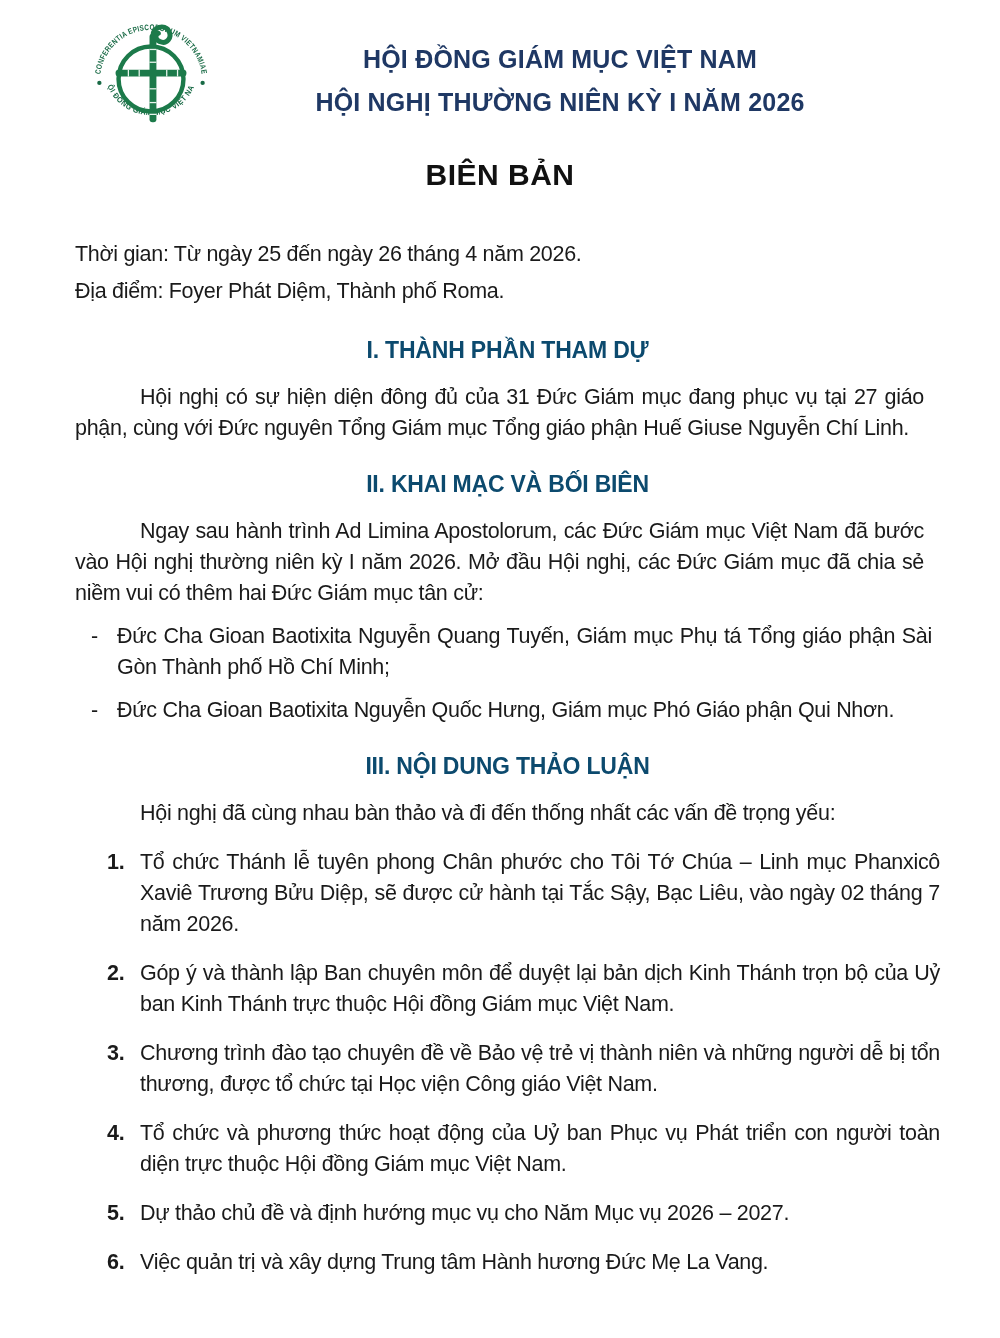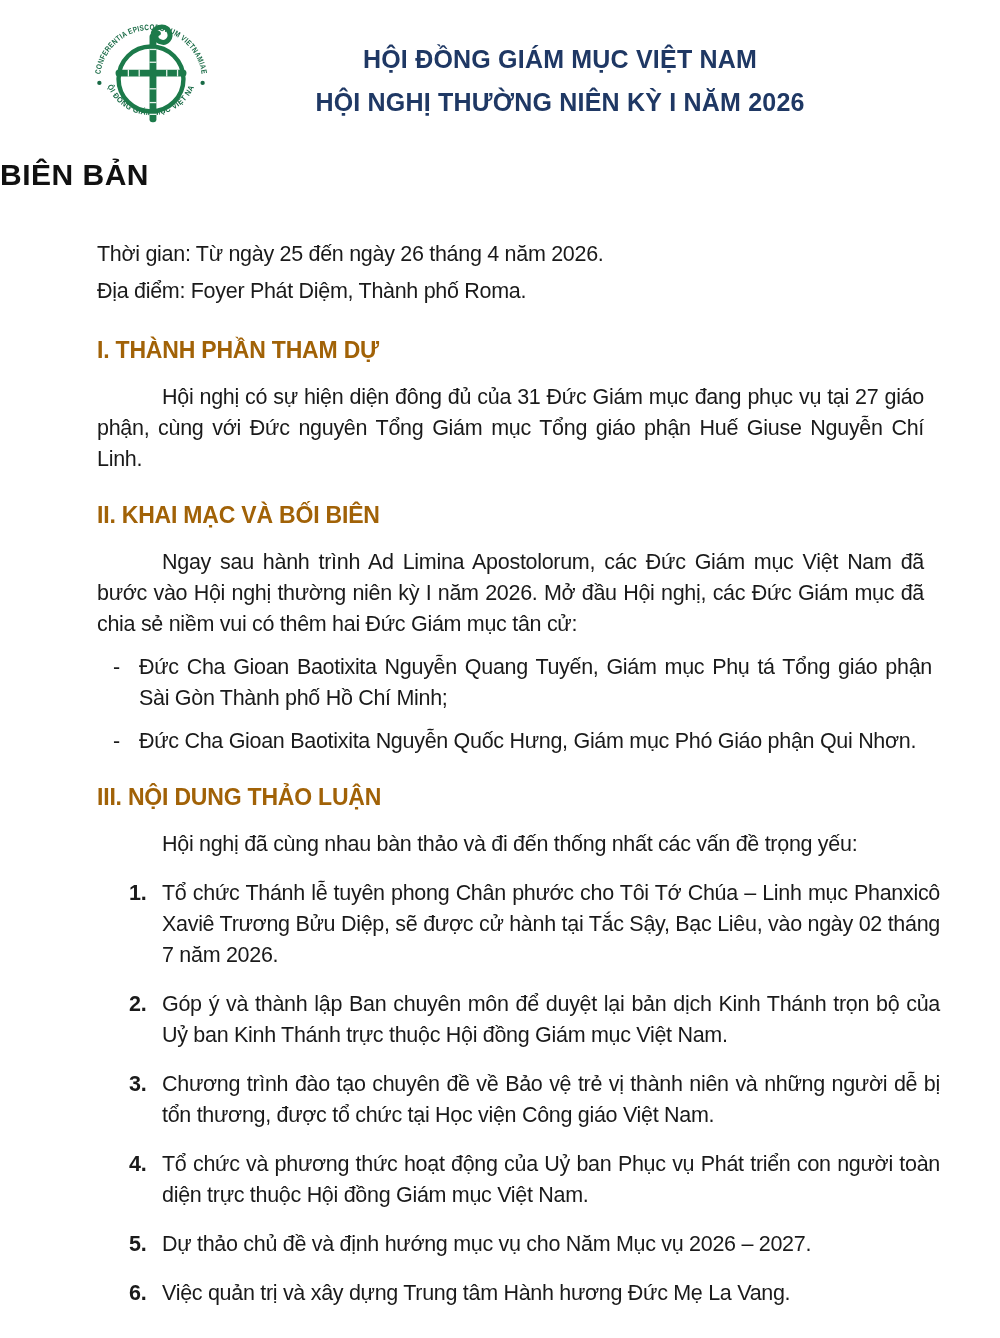--- a/index.html
+++ b/index.html
@@ -26,44 +26,44 @@
     padding-top: 20px;
     padding-right: 30px;
     color: #1F3864;
     font-weight: bold;
     font-size: 25px;
     line-height: 43px;
     letter-spacing: 0.2px;
   }
   .doc-title {
     margin: 16px 0 0 0;
-    text-align: left;
+    text-align: center;
     font-size: 30px;
     line-height: 42px;
     font-weight: bold;
     color: #111111;
     letter-spacing: 0.5px;
   }
   
   .content {
-    padding: 0 60px 0 97px;
+    padding: 0 60px 0 75px;
     font-size: 21.5px;
     line-height: 31px;
     letter-spacing: -0.3px;
     text-align: justify;
   }
   .meta-block { margin-top: 40px; }
   .meta-block p { margin: 0; line-height: 37px; text-align: left; }
   h2 {
     margin: 24px 0 0 0;
     font-size: 23px;
     line-height: 32px;
     font-weight: bold;
-    color: #a16207;
-    text-align: left;
+    color: #0c4a6e;
+    text-align: center;
     letter-spacing: -0.2px;
   }
   .para { margin: 16px 16px 0 0; text-indent: 65px; }
   .dash-item { margin: 12px 8px 0 0; padding-left: 42px; text-indent: -26px; }
   .dash-item .marker { display: inline-block; width: 26px; text-indent: 0; }
   .num-item { margin: 18px 0 0 0; padding-left: 65px; text-indent: -33px; }
   .num-item .marker { display: inline-block; width: 33px; text-indent: 0; font-weight: bold; }
 </style>
 </head>
 <body>

